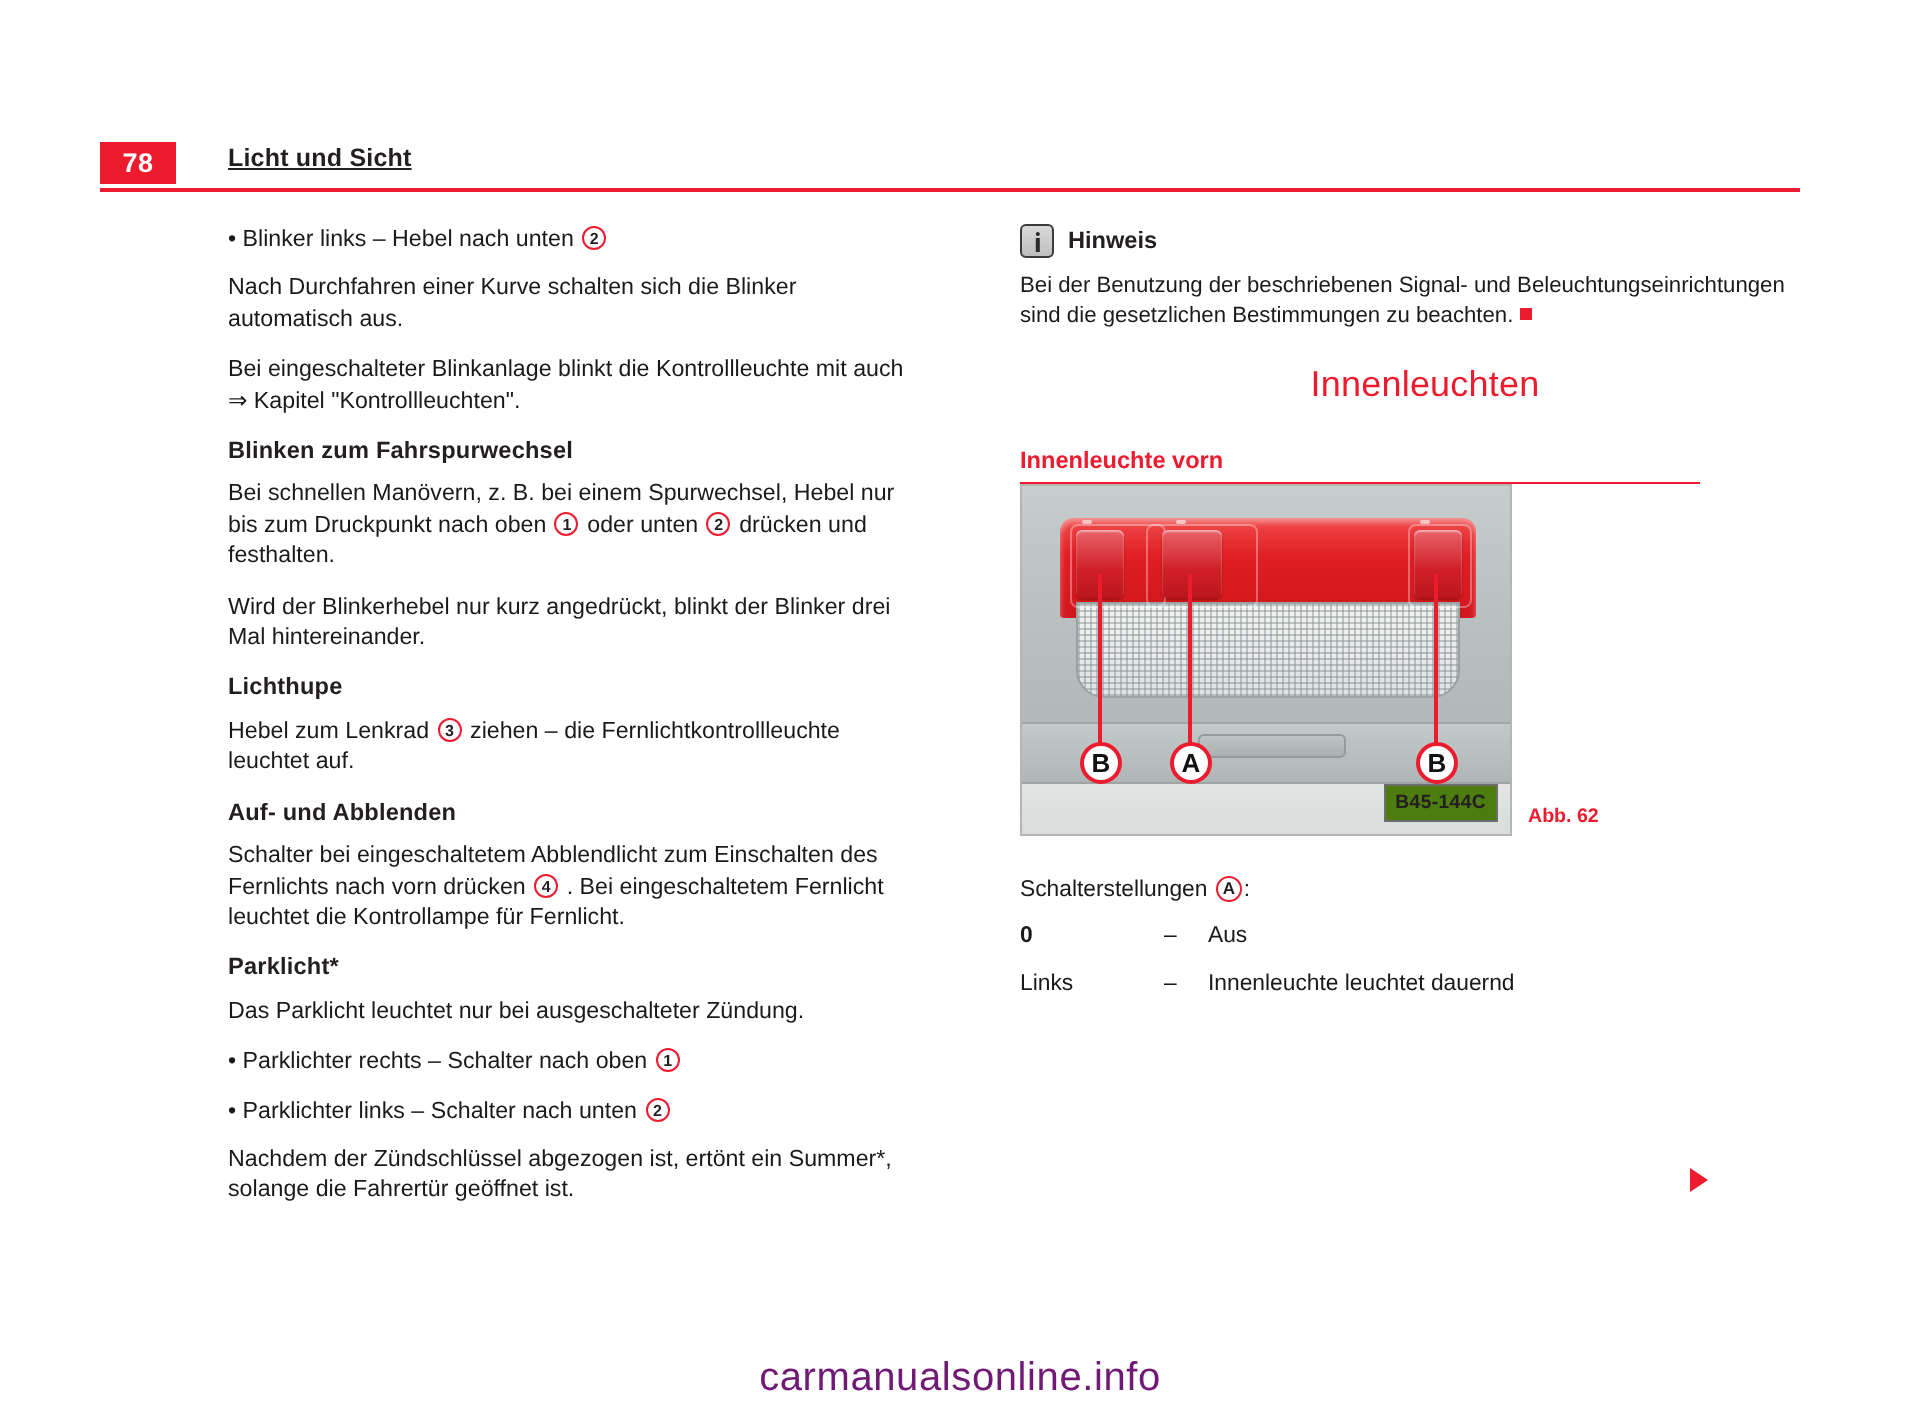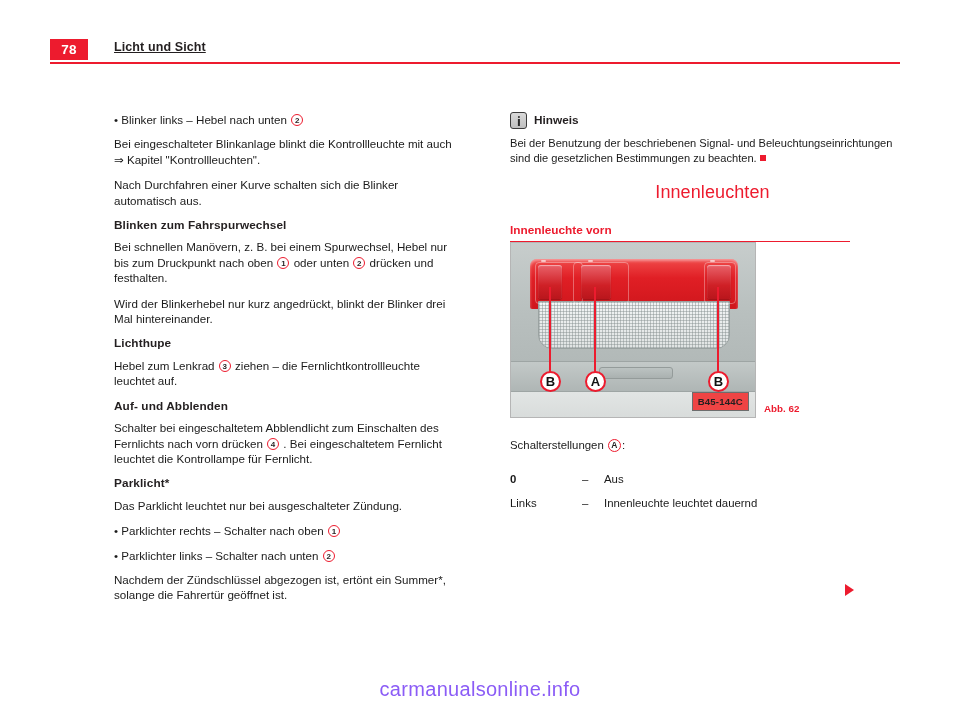--- a/index.html
+++ b/index.html
@@ -13,21 +13,21 @@
     position: relative;
     font-family: "Liberation Sans", sans-serif;
     color: #1a1a1a;
     overflow: hidden;
   }
 
   
   #page-header {
     position: absolute;
     left: 0;
-    top: 39px;
+    top: 71px;
     width: 960px;
     height: 26px;
   }
   #page-number-box {
     position: absolute;
     left: 50px;
     top: 0;
     width: 38px;
     height: 21px;
     background: #ed1b2e;
@@ -289,38 +289,38 @@
   }
   #co-b-left  { left: 29px;  top: 128px; }
   #co-a       { left: 74px;  top: 128px; }
   #co-b-right { left: 197px; top: 128px; }
   
   #fig-code {
     position: absolute;
     right: 6px; bottom: 6px;
     padding: 1px 5px;
     border: 1px solid #6d6d6d;
-    background: #ef4444;
+    background: #4d7c0f;
     font-size: 9.6px;
     font-weight: bold;
     color: #231f20;
     letter-spacing: 0.2px;
   }
   #fig-caption {
     position: absolute;
     left: 254px;
     bottom: 2px;
     font-size: 9.8px;
     font-weight: bold;
     color: #ed1b2e;
     white-space: nowrap;
   }
 
   
-  #switch-intro { margin: 0 0 18px 0; font-size: 11.4px; }
+  #switch-intro { margin: 0 0 7px 0; font-size: 11.4px; }
   .ref.letter {
     width: 13px; height: 13px;
     font-size: 8.5px; line-height: 11.5px;
   }
   #switch-table {
     border-collapse: collapse;
     font-size: 11.4px;
   }
   #switch-table td { padding: 0 0 9px 0; vertical-align: top; }
   #switch-table td.pos   { width: 72px; }
@@ -339,43 +339,43 @@
   }
 
   
   #watermark {
     position: absolute;
     left: 0;
     top: 678px;
     width: 960px;
     text-align: center;
     font-size: 20px;
-    color: #8b5cf6;
+    color: #701a75;
     letter-spacing: 0.3px;
   }
 </style>
 </head>
 <body>
 
 <div id="page-header">
   <div id="page-number-box">78</div>
   <div id="header-title">Licht und Sicht</div>
   <div id="header-rule"></div>
 </div>
 
 <div id="left-column" class="column">
 
   <p class="bullet">
     <span>• Blinker links – Hebel nach unten</span>
     <span class="ref">2</span>
   </p>
 
+  <p class="para">Nach Durchfahren einer Kurve schalten sich die Blinker automatisch aus.</p>
+
   <p class="para">Bei eingeschalteter Blinkanlage blinkt die Kontrollleuchte mit auch ⇒ Kapitel "Kontrollleuchten".</p>
-
-  <p class="para">Nach Durchfahren einer Kurve schalten sich die Blinker automatisch aus.</p>
 
   <h3 class="subhead">Blinken zum Fahrspurwechsel</h3>
 
   <p class="para">
     <span>Bei schnellen Manövern, z. B. bei einem Spurwechsel, Hebel nur bis zum Druckpunkt nach oben</span>
     <span class="ref">1</span>
     <span>oder unten</span>
     <span class="ref">2</span>
     <span>drücken und festhalten.</span>
   </p>

